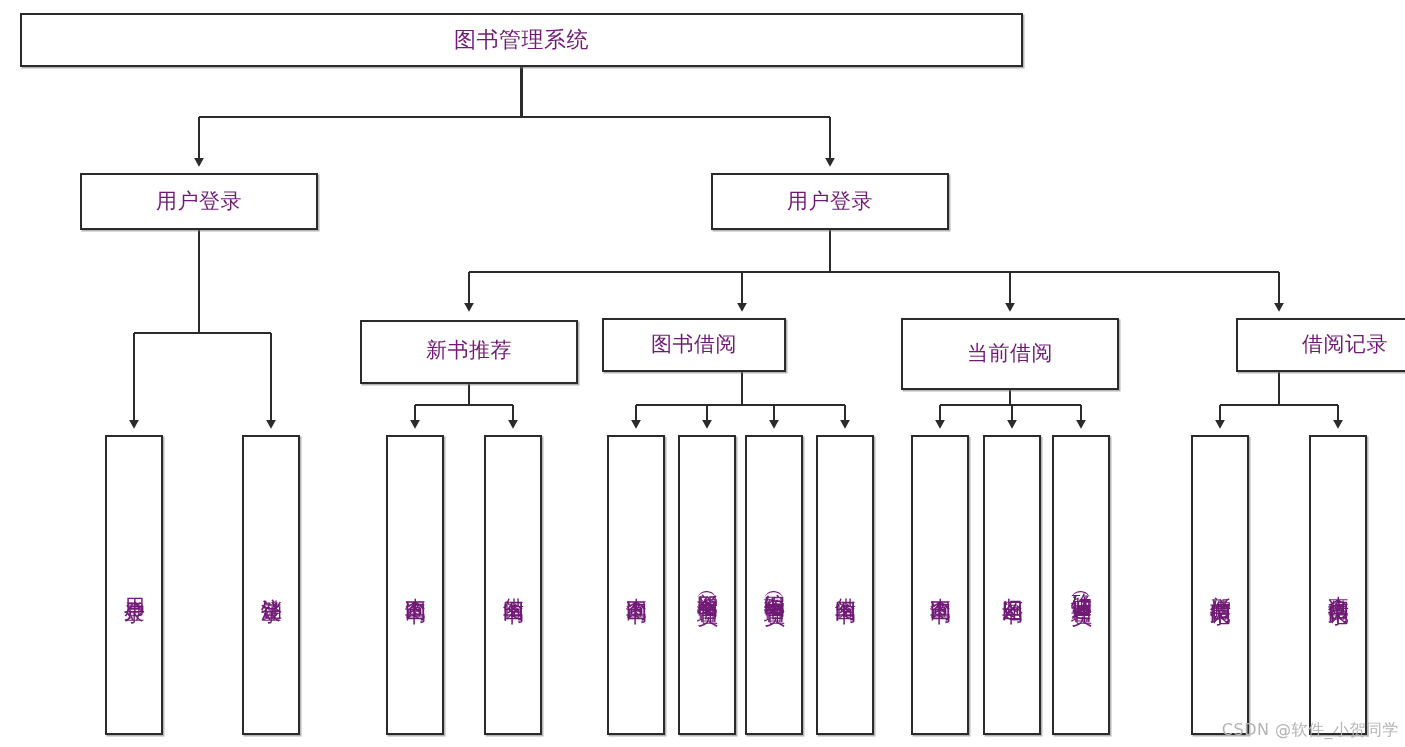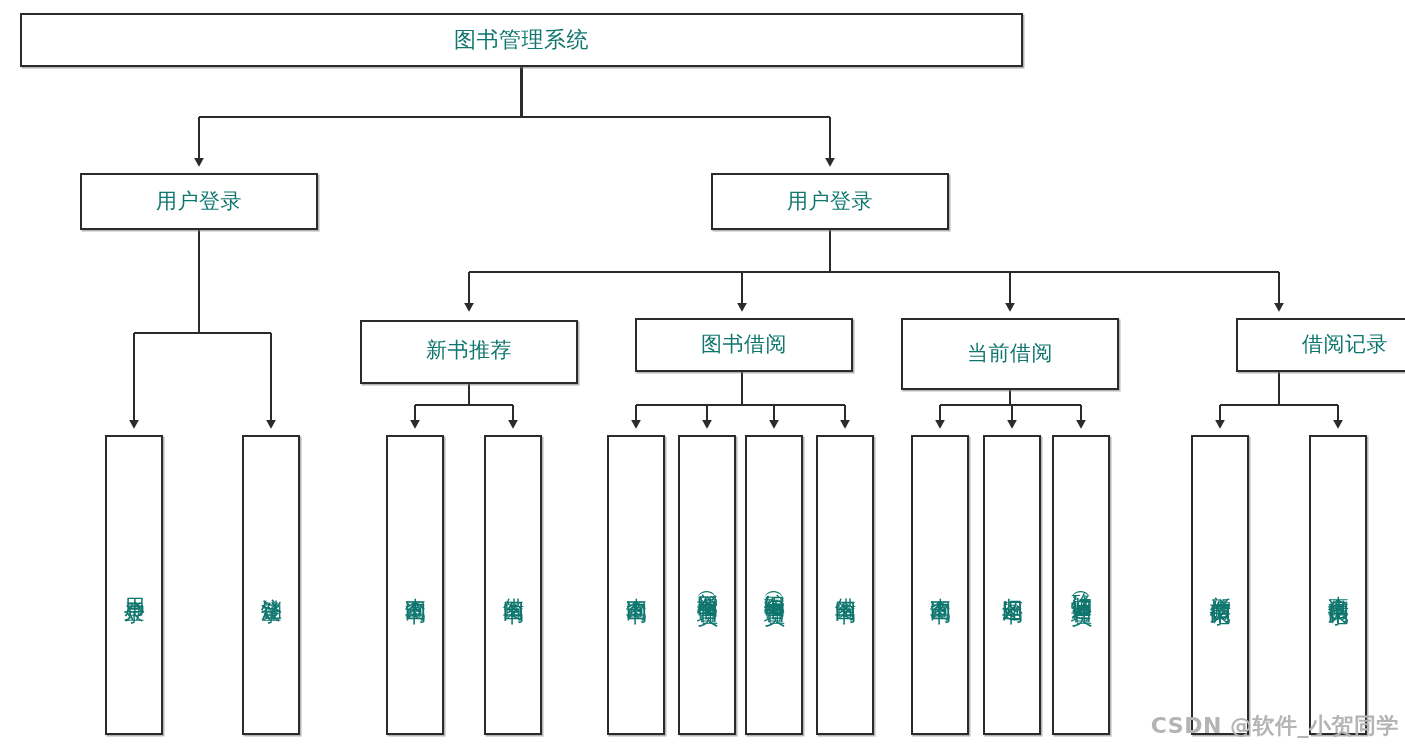--- a/index.html
+++ b/index.html
@@ -28,21 +28,21 @@
   }
   .node {
     position: absolute;
     box-sizing: border-box;
     background: #ffffff;
     border: 2px solid #2b2b2b;
     box-shadow: 1.5px 1.5px 0 0 rgba(120,120,120,0.55);
     display: flex;
     align-items: center;
     justify-content: center;
-    color: #0f766e;
+    color: #701a75;
   }
   .node .label {
     display: block;
     line-height: 1.22;
     text-align: center;
     white-space: nowrap;
   }
   
   .node.horiz .label {
     font-size: 21px;
@@ -62,26 +62,25 @@
     font-size: 21px;
     line-height: 1.18;
     letter-spacing: 2px;
     white-space: nowrap;
     max-height: 280px;
   }
   #watermark {
     position: absolute;
     right: 6px;
     bottom: 6px;
-    font-size: 22px;
+    font-size: 16px;
     color: #b4b4b4;
     letter-spacing: 0.5px;
     white-space: nowrap;
     user-select: none;
-    font-weight: bold;
   }
 </style>
 </head>
 <body>
 
 <div id="canvas">
 
   <svg id="edges" viewBox="0 0 1405 747" xmlns="http://www.w3.org/2000/svg">
     <defs>
       <marker id="arrow" markerWidth="10" markerHeight="12" refX="2.2" refY="5" orient="auto" markerUnits="userSpaceOnUse">
@@ -157,21 +156,21 @@
   </div>
 
   <div class="node horiz" style="left:711px; top:173px; width:238px; height:57px;">
     <span class="label">用户登录</span>
   </div>
 
   <div class="node horiz" style="left:360px; top:320px; width:218px; height:64px;font-family:Liberation Mono, monospace;">
     <span class="label">新书推荐</span>
   </div>
 
-  <div class="node horiz" style="left:635px; top:318px; width:218px; height:54px;">
+  <div class="node horiz" style="left:602px; top:318px; width:184px; height:54px;">
     <span class="label">图书借阅</span>
   </div>
 
   <div class="node horiz" style="left:901px; top:318px; width:218px; height:72px;">
     <span class="label">当前借阅</span>
   </div>
 
   <div class="node horiz" style="left:1236px; top:318px; width:218px; height:54px;">
     <span class="label">借阅记录</span>
   </div>

